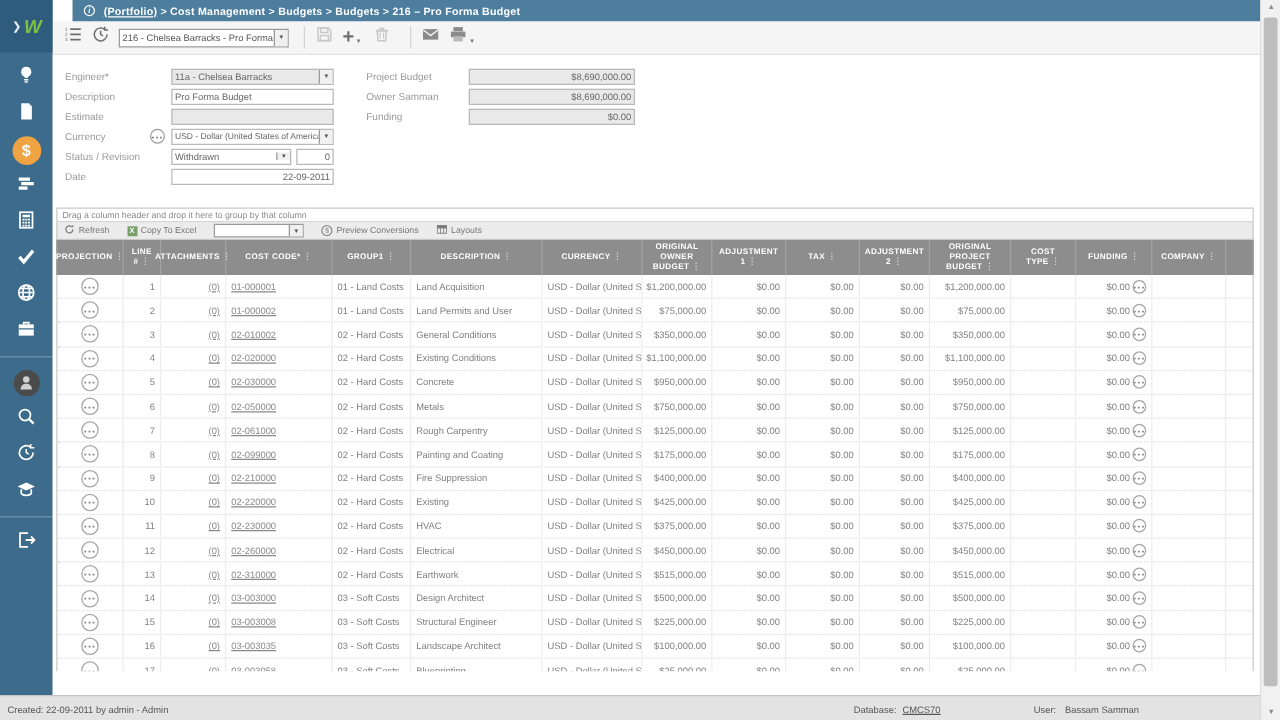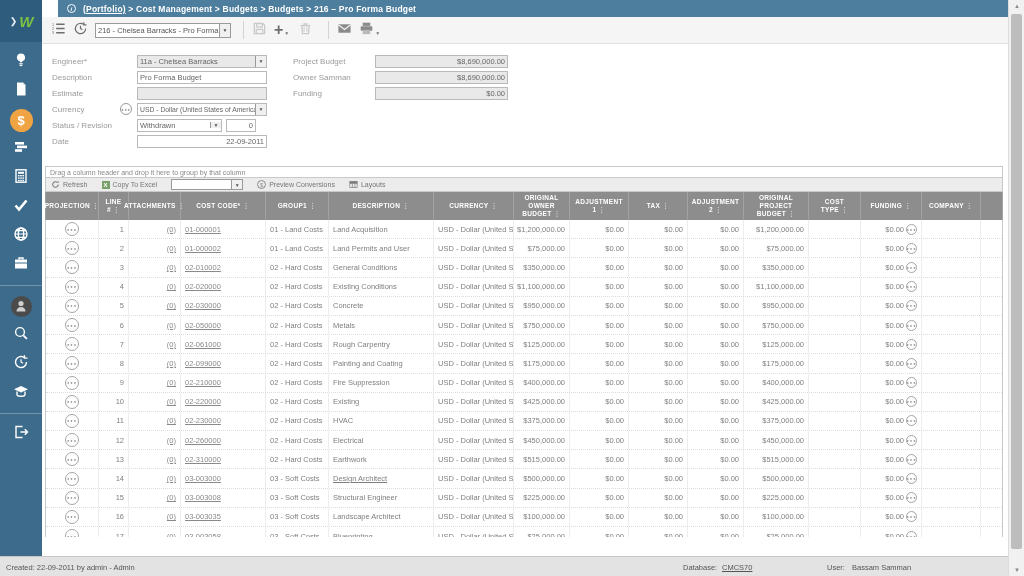--- a/index.html
+++ b/index.html
@@ -309,21 +309,21 @@
             <span class="mini-ellipsis">●●●</span>
           </span>
         <div class="ffield">
             <span class="val" style="font-size:6.8px;">USD - Dollar (United States of America)</span>
             <span class="sel-arrow">▼</span>
           </div>
       </div>
       <div class="frow">
         <span class="flabel">Status / Revision</span>
           <span class="fpre"></span>
-        <div class="ffield" style="width:85px;align-items:center;">
+        <div class="ffield" style="width:96px;align-items:center;">
             <span class="val">Withdrawn</span>
             <span class="sel-arrow">▼</span>
           </div>
         <div class="ffield rev-field">
             <span class="val right">0</span>
           </div>
       </div>
       <div class="frow">
         <span class="flabel">Date</span>
           <span class="fpre"></span>
@@ -790,21 +790,21 @@
             <span class="row-ellipsis">●●●</span>
           </div>
           <div class="g-cell right" style="width: 30px;">14</div>
           <div class="g-cell right" style="width: 52px;">
             <a href="#" class="g-link">(0)</a>
           </div>
           <div class="g-cell" style="width: 85px;">
             <a href="#" class="g-link">03-003000</a>
           </div>
           <div class="g-cell" style="width: 63px;">03 - Soft Costs</div>
-          <div class="g-cell" style="width: 105px; text-decoration: underline;">Design Architect</div>
+          <div class="g-cell" style="width: 105px;">Design Architect</div>
           <div class="g-cell" style="width: 80px;">USD - Dollar (United States of America)</div>
           <div class="g-cell right" style="width: 56px;">$500,000.00</div>
           <div class="g-cell right" style="width: 59px;">$0.00</div>
           <div class="g-cell right" style="width: 59px;">$0.00</div>
           <div class="g-cell right" style="width: 56px;">$0.00</div>
           <div class="g-cell right" style="width: 65px;">$500,000.00</div>
           <div class="g-cell" style="width: 52px;"></div>
           <div class="g-cell right fund-cell" style="width: 61px;">
             <span>$0.00</span>
             <span class="row-ellipsis sm">●●●</span>

